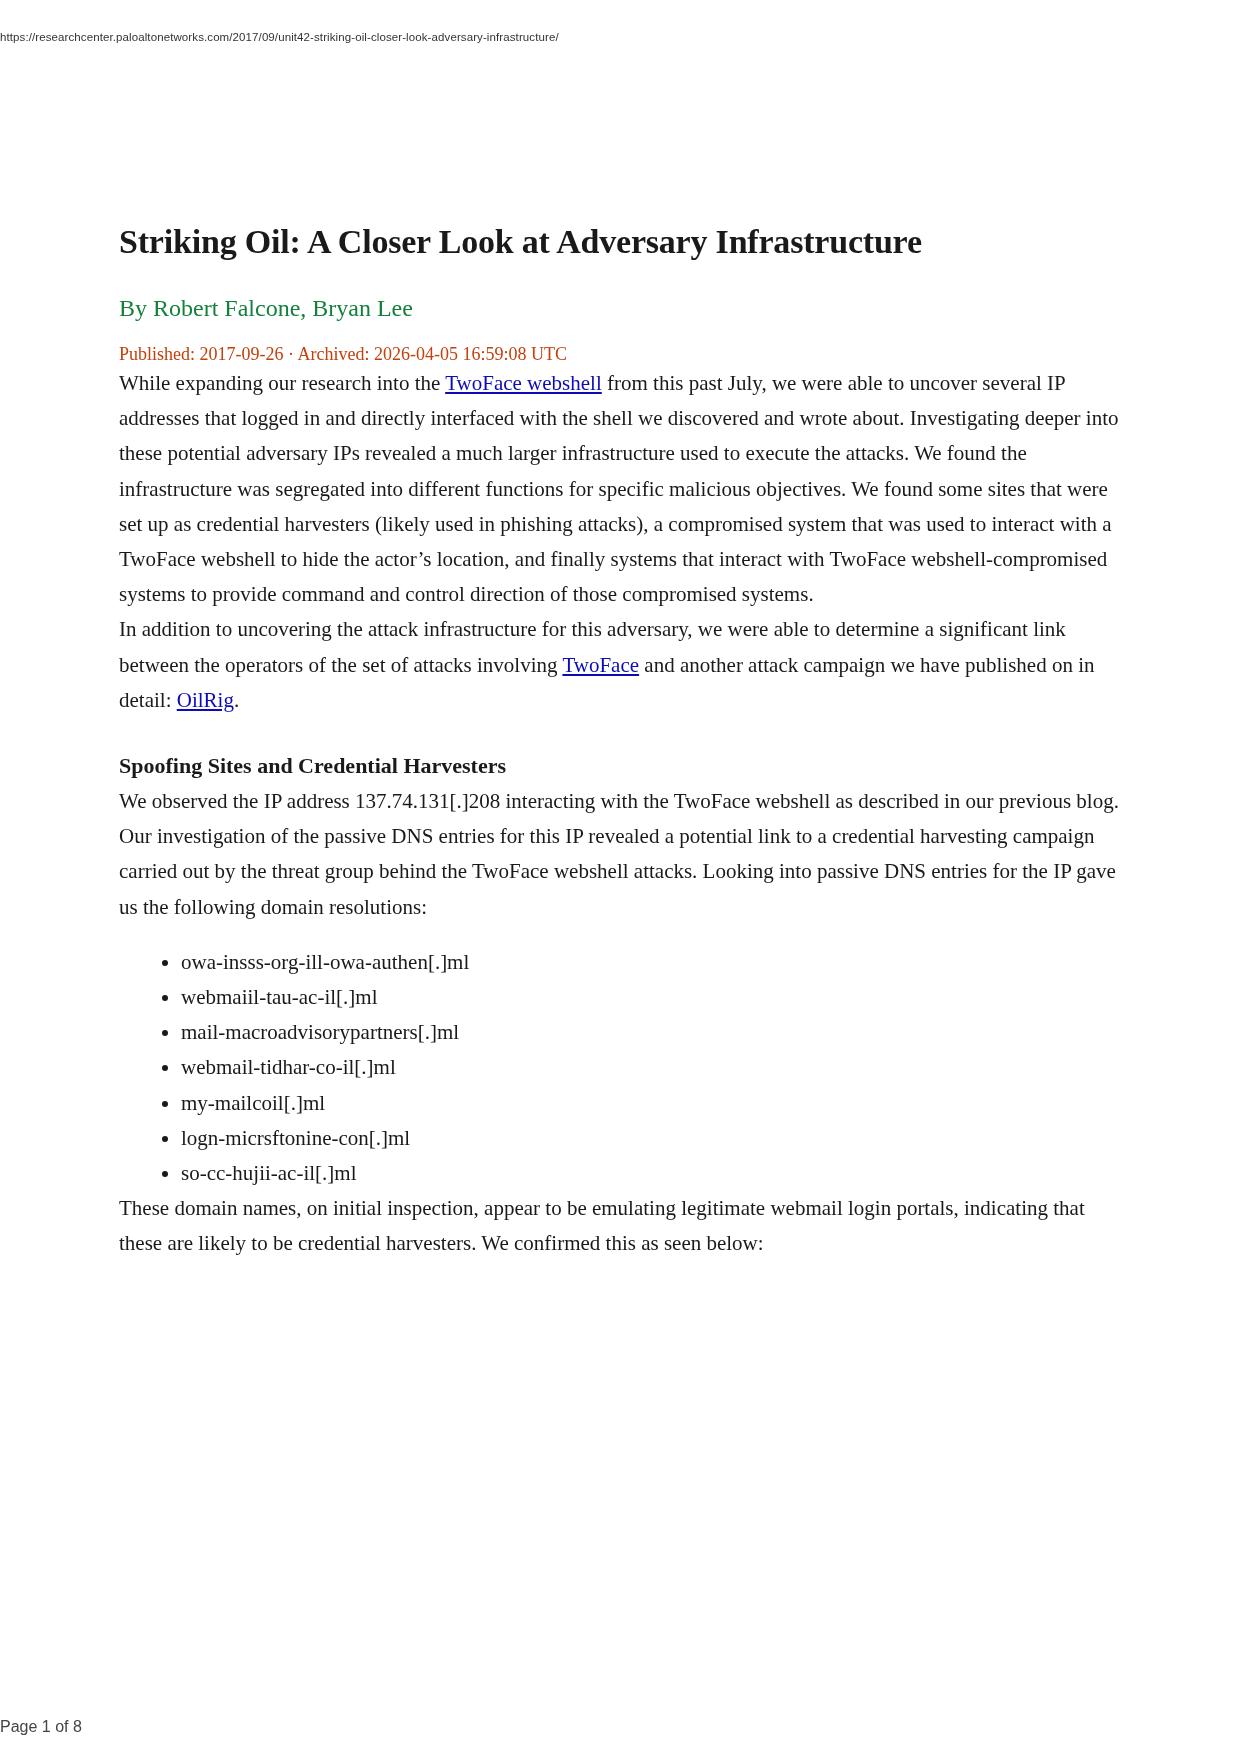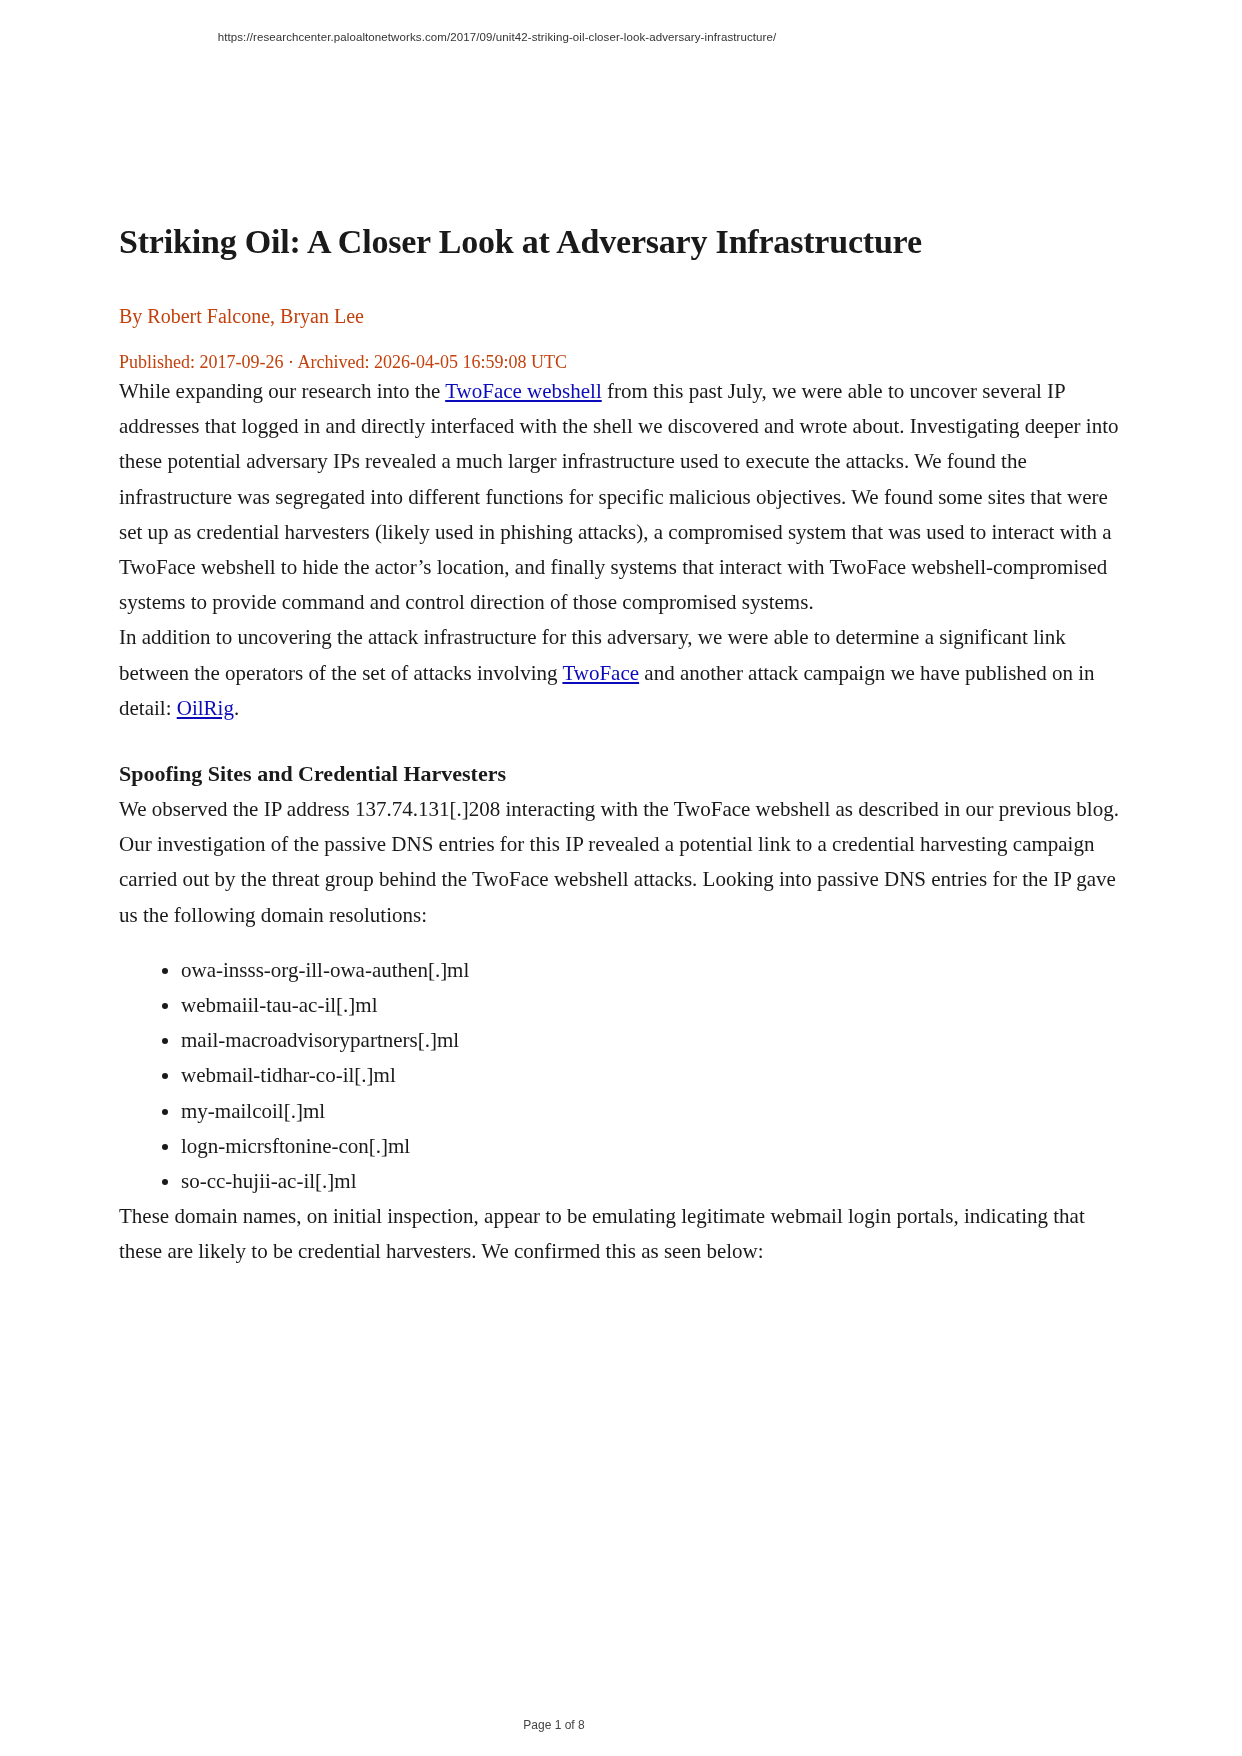--- a/index.html
+++ b/index.html
@@ -13,21 +13,21 @@
       position: relative;
       overflow: hidden;
       color: #1a1a1a;
       font-family: "Liberation Serif", serif;
     }
     .page-url {
       position: absolute;
       top: 31px;
       left: 0;
       width: 994px;
-      text-align: center;
+      text-align: left;
       font-family: "Liberation Sans", sans-serif;
       font-size: 11.5px;
       color: #333333;
       letter-spacing: 0.1px;
     }
     .content {
       position: absolute;
       top: 220px;
       left: 119px;
       width: 1010px;
@@ -35,24 +35,24 @@
     h1.title {
       font-family: "Liberation Serif", serif;
       font-weight: bold;
       font-size: 34px;
       line-height: 44px;
       margin: 0;
       color: #1a1a1a;
       letter-spacing: -0.2px;
     }
     .byline {
-      margin-top: 38px;
-      font-size: 20px;
+      margin-top: 30px;
+      font-size: 24px;
       line-height: 28px;
-      color: #c2410c;
+      color: #15803d;
     }
     .dates {
       margin-top: 20px;
       font-size: 18px;
       line-height: 24px;
       color: #c2410c;
     }
     p.para {
       font-size: 21px;
       line-height: 35.2px;
@@ -83,23 +83,22 @@
     a.link {
       color: #1a0dab;
       color: #0b0bbb;
       text-decoration: underline;
     }
     .page-footer {
       position: absolute;
       top: 1718px;
       left: 0;
       width: 1108px;
-      text-align: center;
       font-family: "Liberation Sans", sans-serif;
-      font-size: 12px;
+      font-size: 16px;
       color: #444444;
     }
   </style>
 </head>
 <body>
 
 <div class="page-url">https://researchcenter.paloaltonetworks.com/2017/09/unit42-striking-oil-closer-look-adversary-infrastructure/</div>
 
 <div class="content">
   <h1 class="title">Striking Oil: A Closer Look at Adversary Infrastructure</h1>

